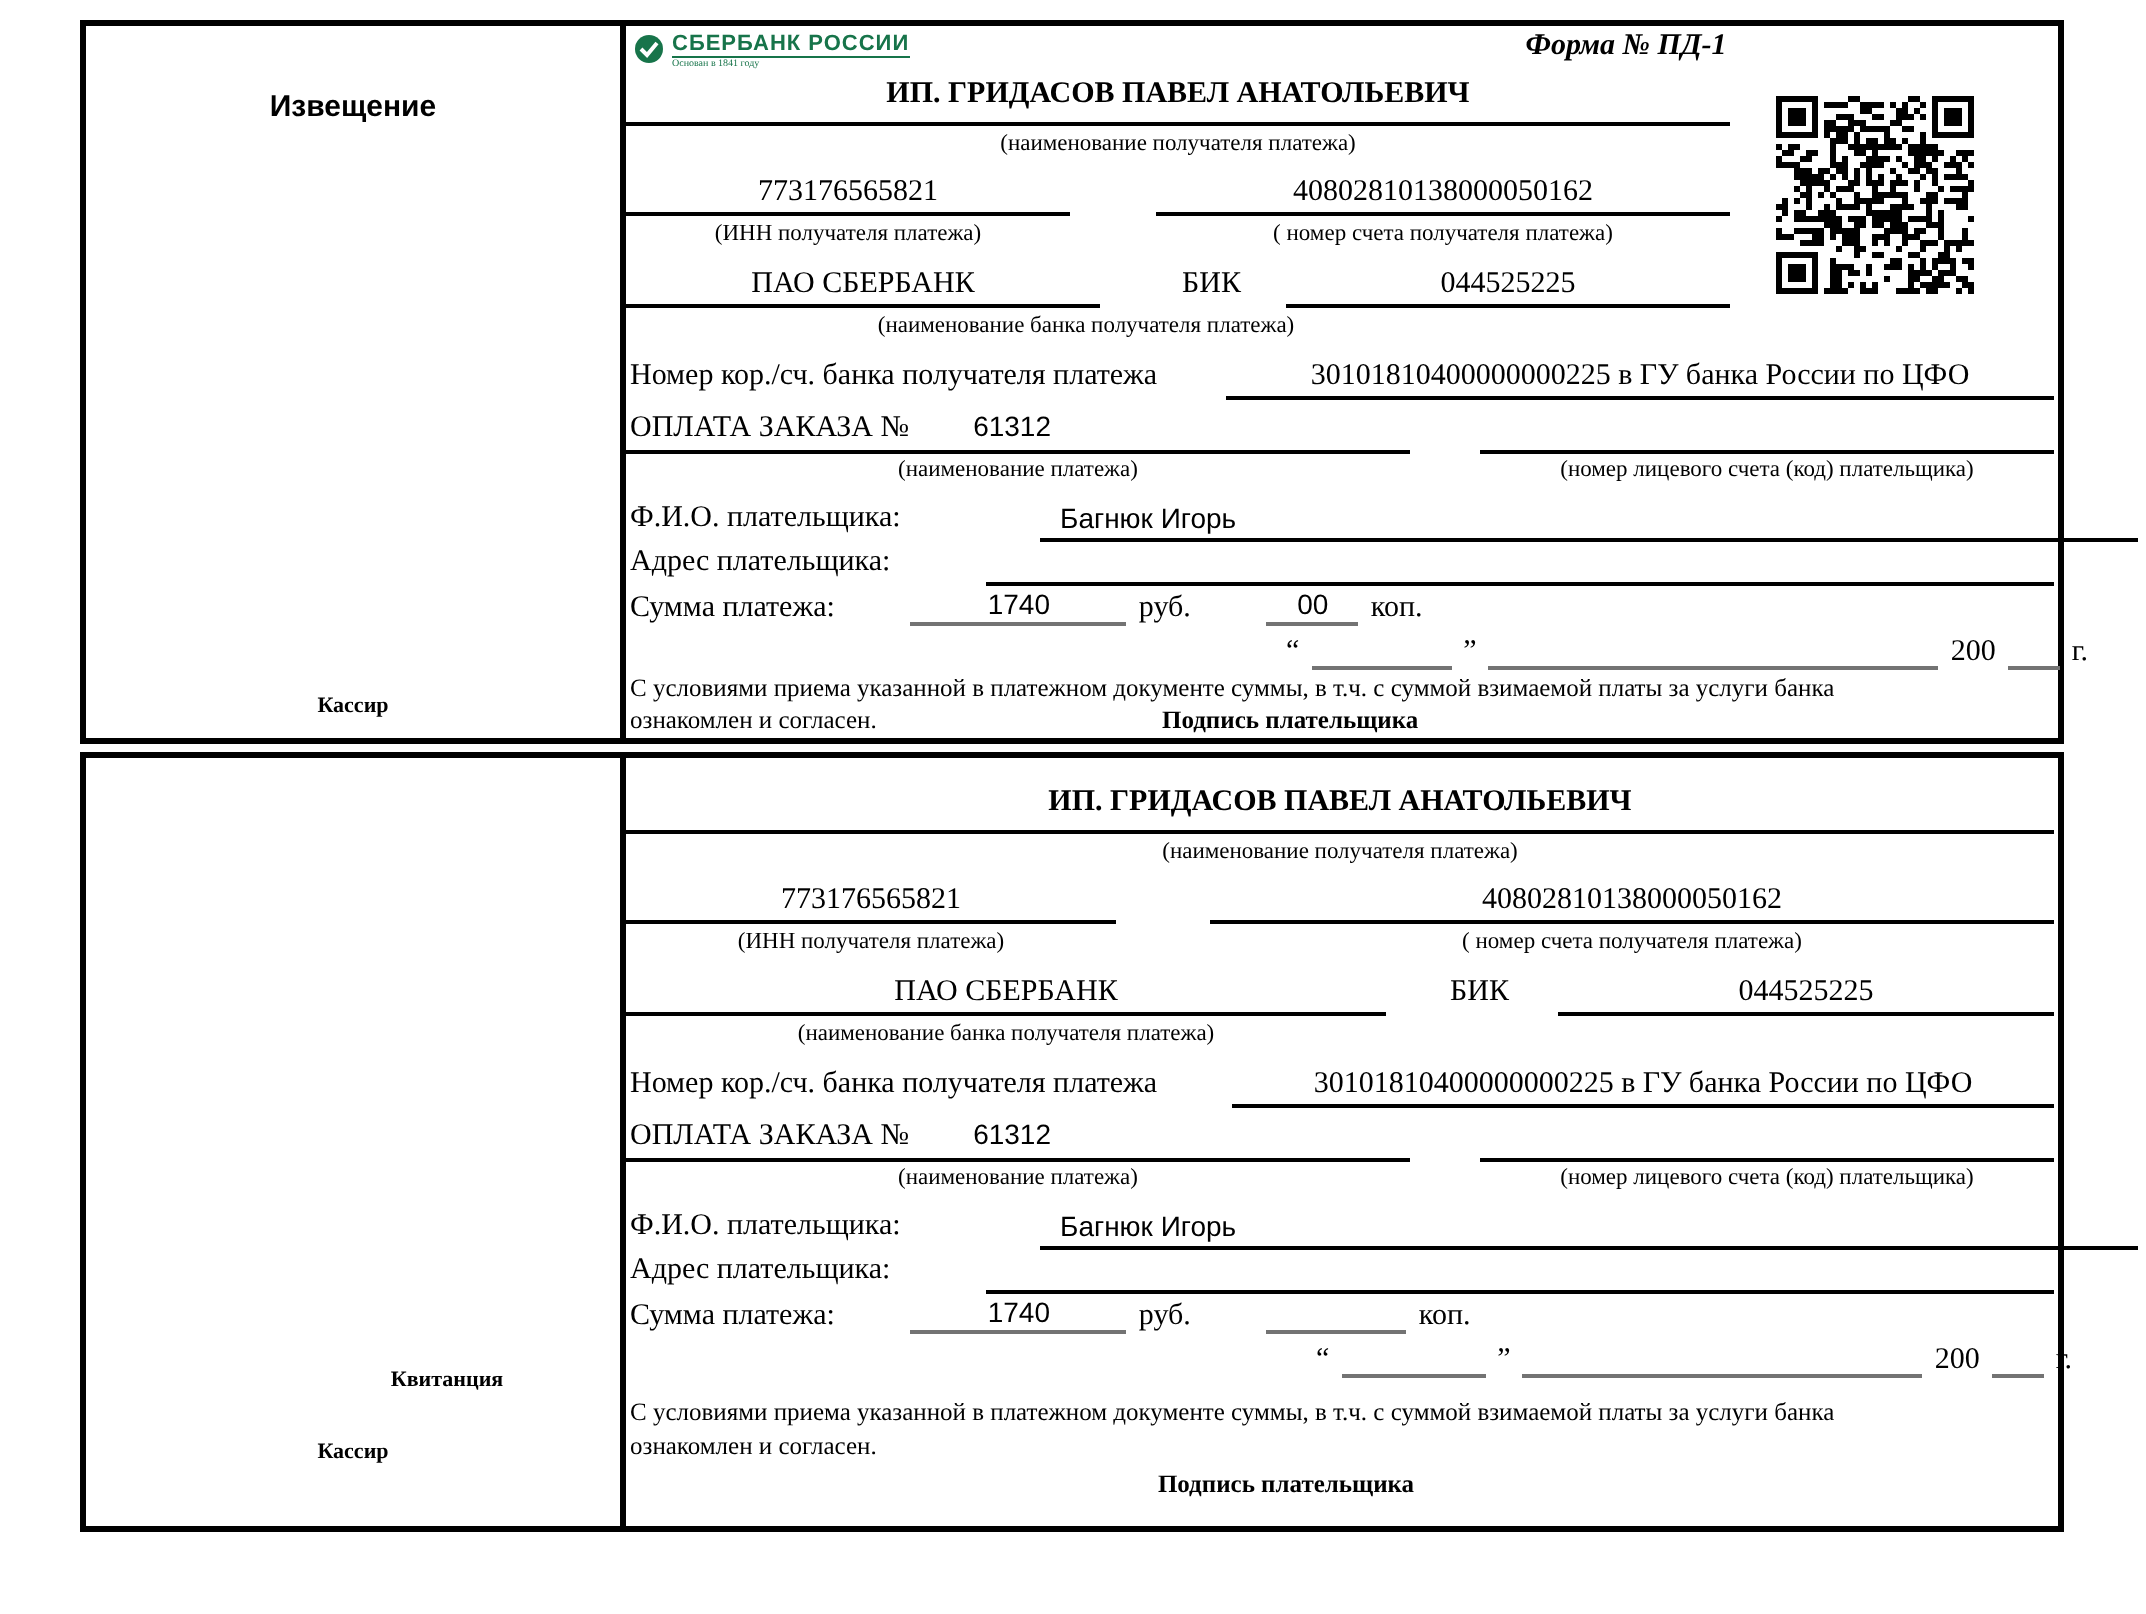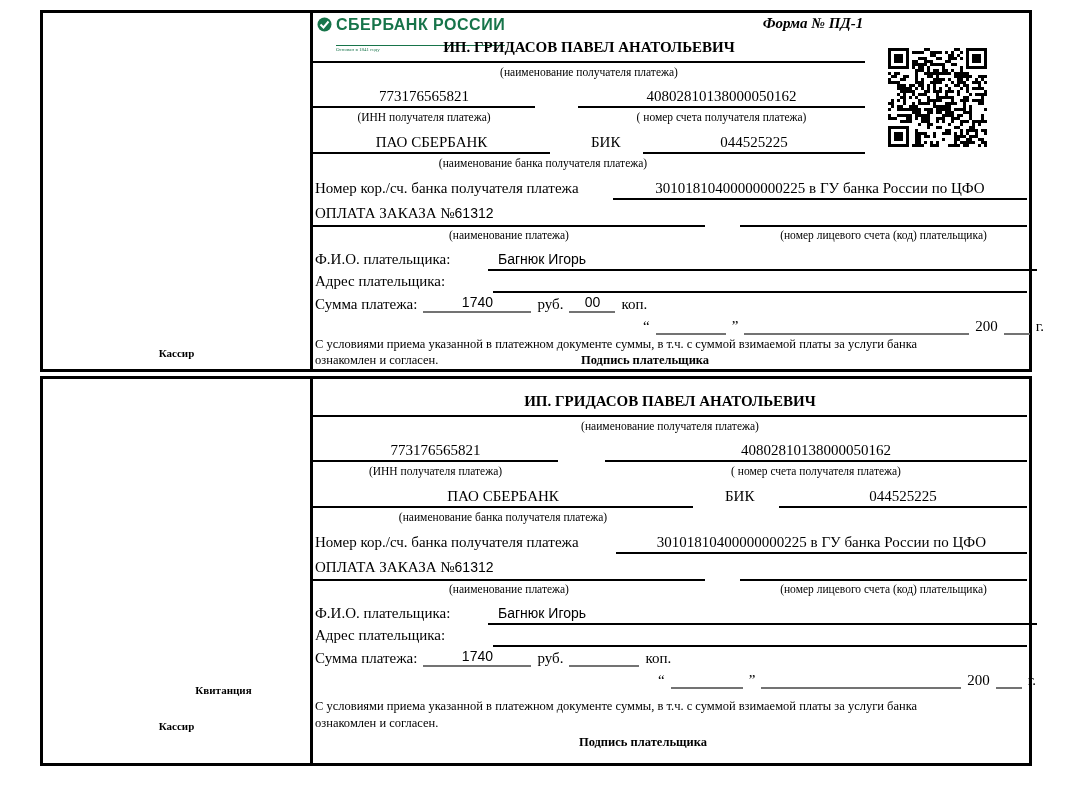--- a/index.html
+++ b/index.html
@@ -12,39 +12,40 @@
   .box-notice{top:10px;height:356px;}
   .box-receipt{top:376px;height:384px;}
   .left-pane{width:267px;border-right:3px solid #000;position:relative;flex-shrink:0;}
   .form-pane{position:relative;flex:1;}
   .r{position:absolute;white-space:nowrap;}
   .u{border-bottom:2px solid #000;}
   .ctr{text-align:center;}
   .b{font-weight:bold;}
   .lbl{font-size:11.5px;}
   .small{font-size:12.5px;}
-  .sans{font-family:"Liberation Sans","DejaVu Sans",sans-serif;}
+  .sans{font-family:"Liberation Sans","DejaVu Sans",sans-serif;margin-left:32px;}
   .field{height:20px;line-height:20px;}
   .flexrow{display:flex;align-items:flex-end;gap:6px;}
   .flexrow .bseg{display:inline-block;border-bottom:2px solid #737373;height:18px;line-height:18px;text-align:center;}
   .formcode{font-style:italic;font-weight:bold;font-size:15px;}
   .logo{display:flex;align-items:flex-start;gap:4px;}
   .logo-texts{display:flex;flex-direction:column;line-height:1;}
-  .logo-name{font-family:"Liberation Sans","DejaVu Sans",sans-serif;font-weight:bold;font-size:16px;letter-spacing:.5px;border-bottom:1.5px solid;padding-bottom:12px;}
+  .logo-name{font-family:"Liberation Sans","DejaVu Sans",sans-serif;font-weight:bold;font-size:11px;letter-spacing:.5px;border-bottom:1.5px solid;padding-bottom:0;}
   .logo-tag{font-size:5px;margin-top:1px;}
   .section-title{font-family:"Liberation Sans","DejaVu Sans",sans-serif;font-weight:bold;font-size:15px;width:100%;text-align:center;position:absolute;}
   .cashier{font-weight:bold;font-size:11px;width:100%;text-align:center;position:absolute;}
   .qr{position:absolute;}
   .qr svg{display:block;}
 </style>
 </head>
 <body>
 
 <div class="box box-notice">
   <div class="left-pane">
+    <div class="section-title" style="top:32px;">Извещение</div>
     <div class="cashier" style="top:334px;">Кассир</div>
   </div>
   <div class="form-pane">
 
     <div class="r logo" style="left:4px;top:4px;">
       <span><svg width="15" height="15" viewBox="0 0 15 15">
             <circle cx="7.5" cy="7.5" r="7" fill="#17744a"></circle>
             <path d="M3.5 7.5 L6.5 10.5 L11.5 4.5" stroke="#fff" stroke-width="2" fill="none"></path>
           </svg></span>
       <span class="logo-texts">

